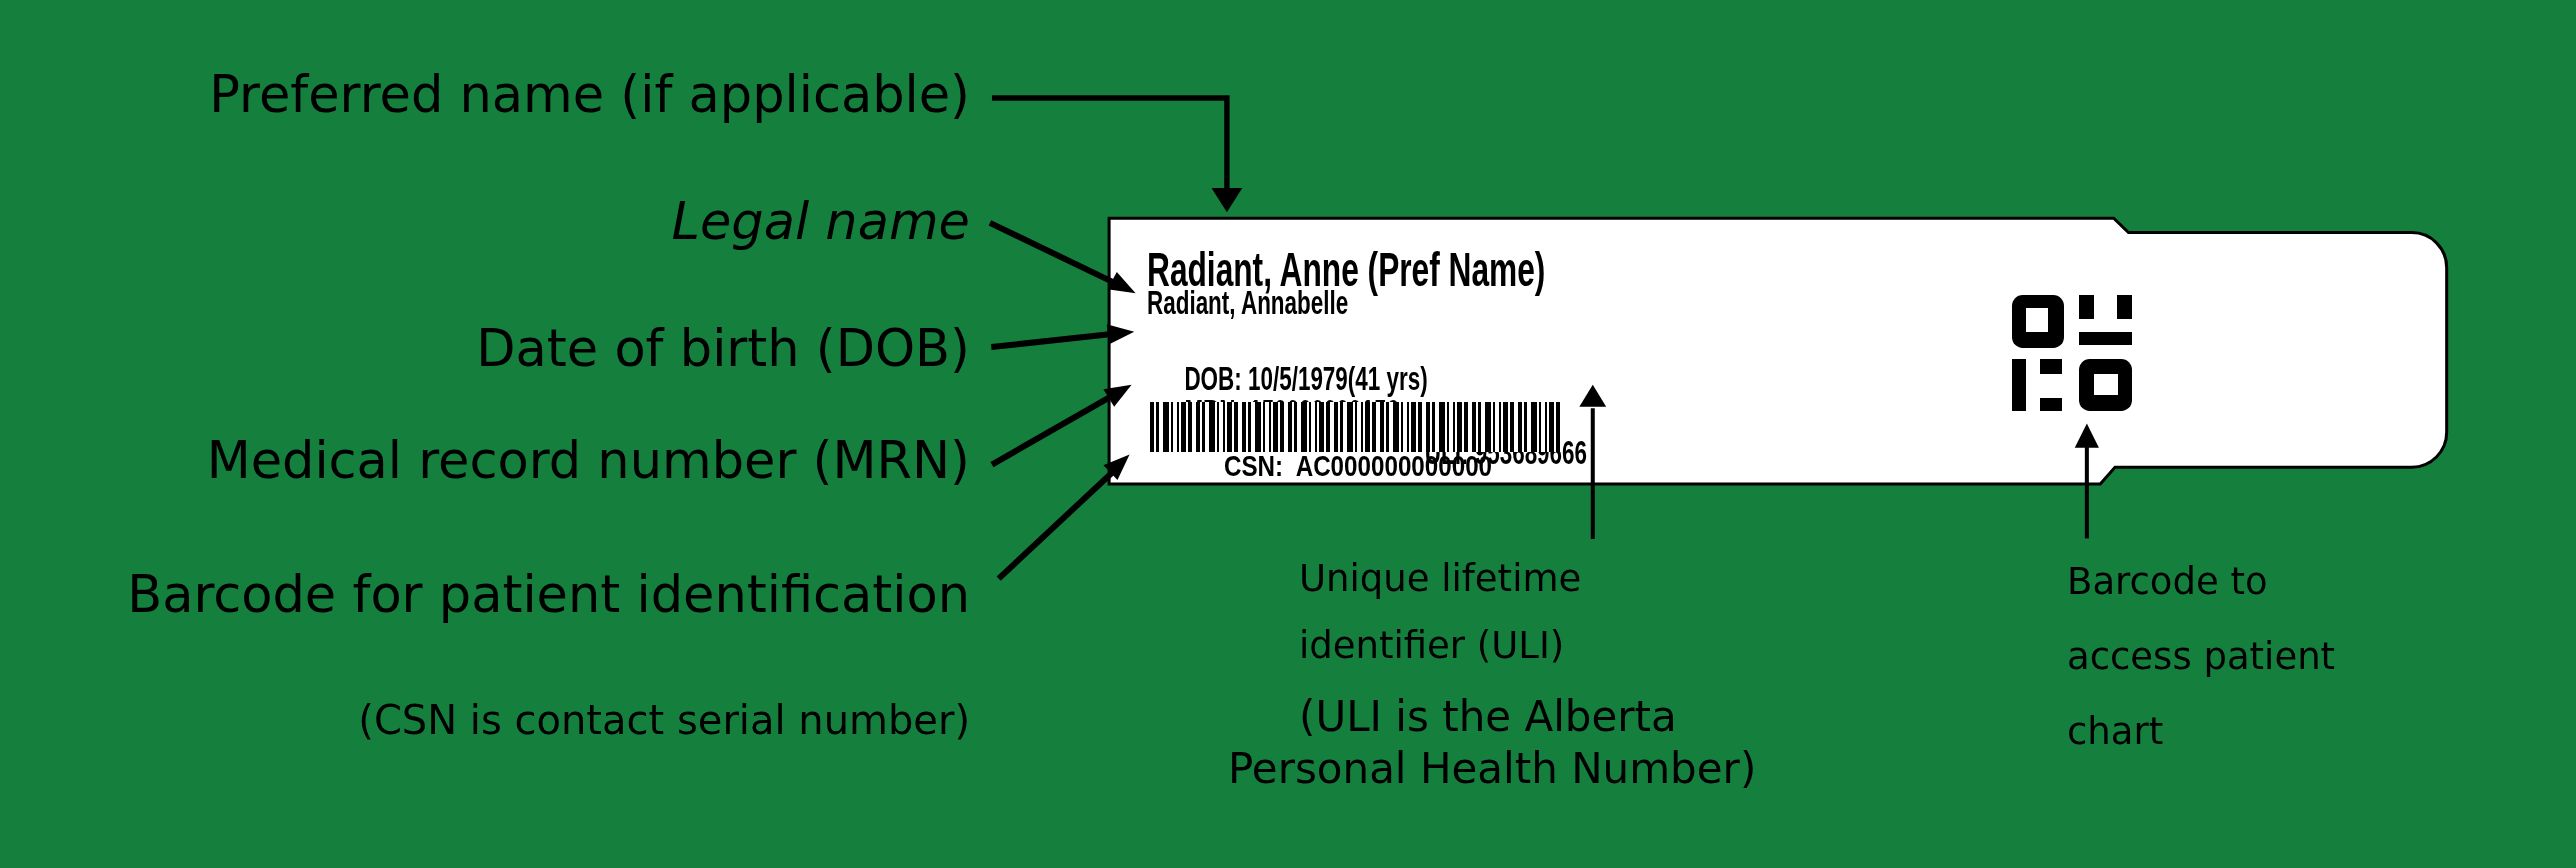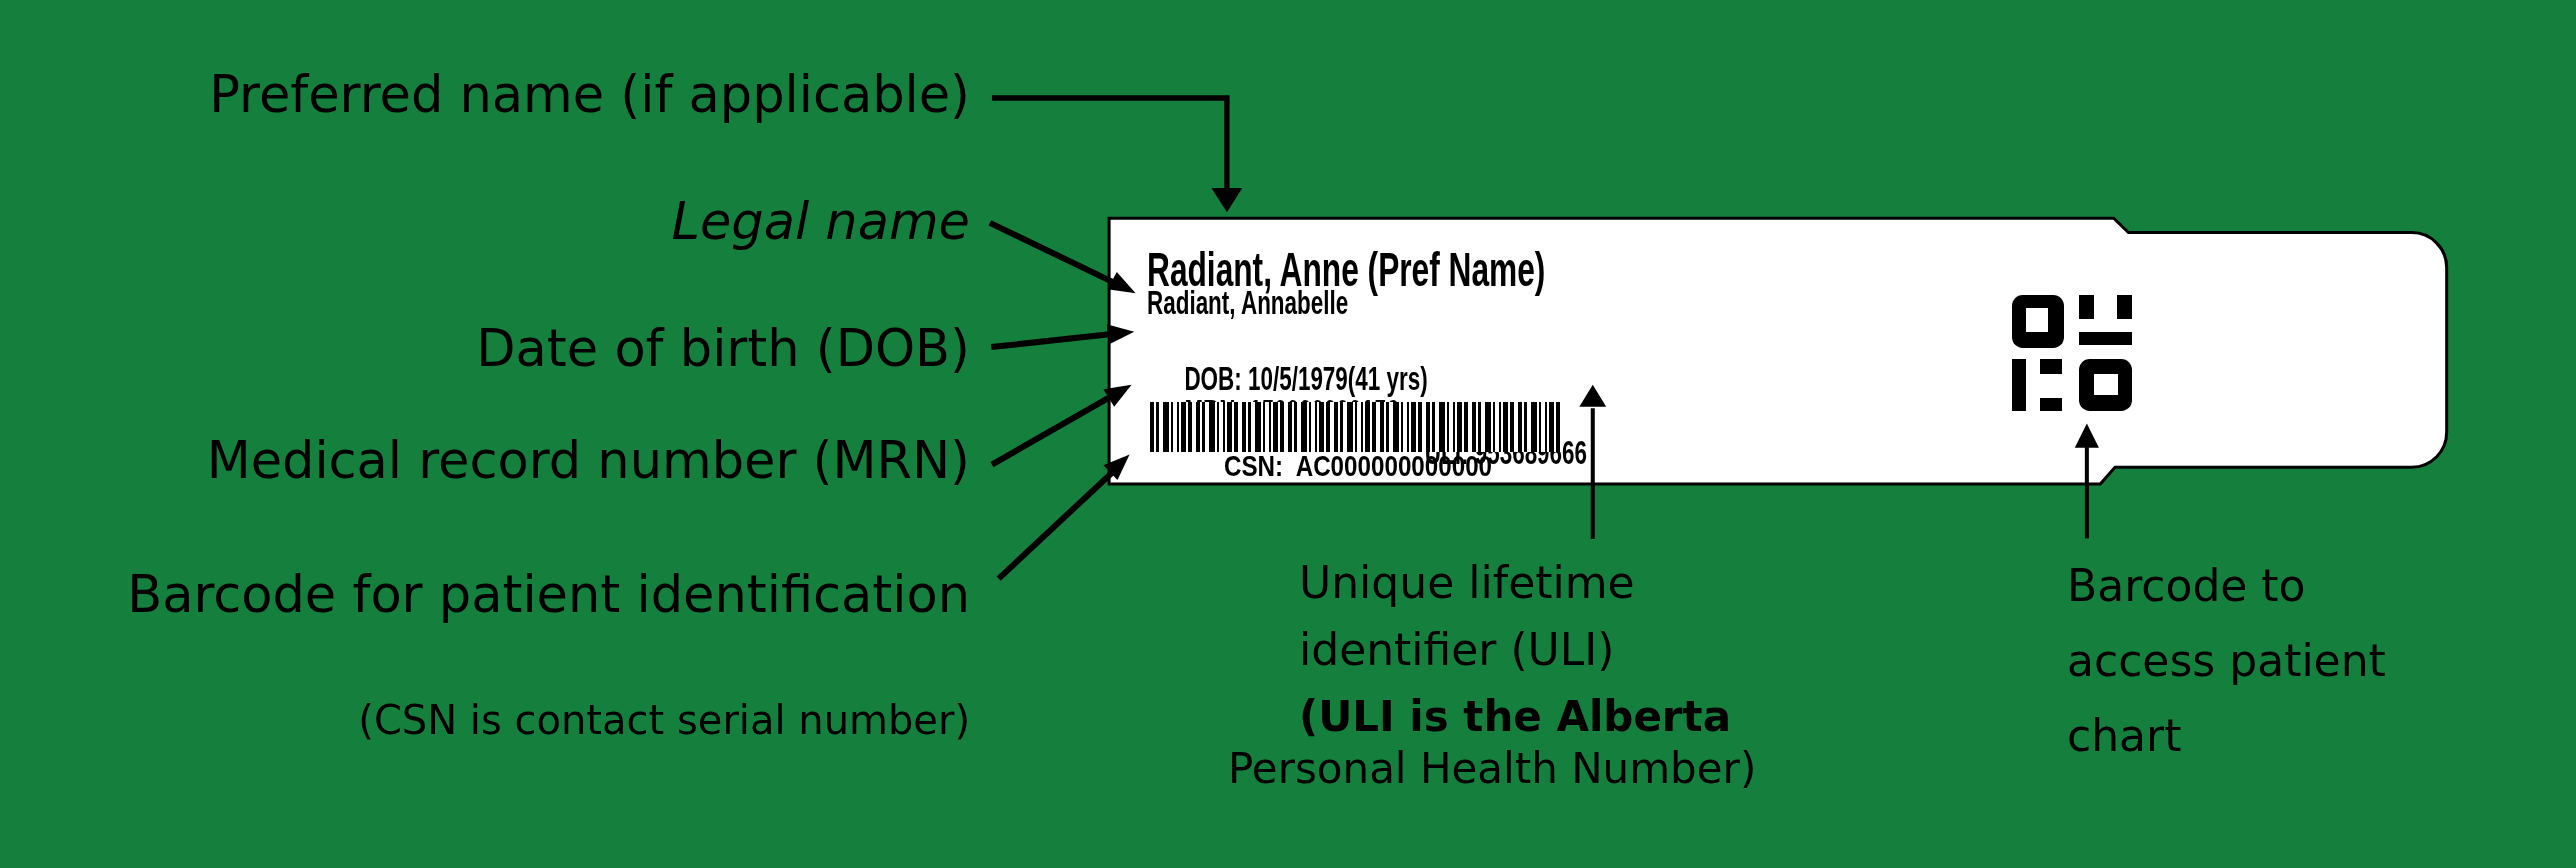--- a/index.html
+++ b/index.html
@@ -25,21 +25,21 @@
   
   .ann {
     position: absolute;
     white-space: nowrap;
     line-height: 1.2;
     color: #000;
     font-family: "DejaVu Sans", sans-serif;
   }
   .ann.right { text-align: right; }
   .fs-left   { font-size: 51px; }
-  .fs-big    { font-size: 44px; }
+  .fs-big    { font-size: 37px; }
   .fs-note   { font-size: 42px; }
   .fs-note-l { font-size: 40px; }
   
   .band-text {
     position: absolute;
     left: 1147px;
     top: 228px;
     width: 806px;
     transform: scaleX(0.66);
     transform-origin: 0 0;
@@ -163,21 +163,21 @@
 
   <div class="ann right fs-left" style="right:1606px; top:564px;">Barcode for patient identification</div>
 
 
   <div class="ann right fs-note-l" style="right:1606px; top:696px;">(CSN is contact serial number)</div>
 
   <div class="ann fs-big" style="left:1299px; top:557px;">Unique lifetime</div>
 
   <div class="ann fs-big" style="left:1299px; top:624px;">identifier (ULI)</div>
 
-  <div class="ann fs-note" style="left:1299px; top:692px;font-weight:bold;">(ULI is the Alberta</div>
+  <div class="ann fs-note" style="left:1299px; top:692px;">(ULI is the Alberta</div>
 
   <div class="ann fs-note" style="left:1228px; top:744px;">Personal Health Number)</div>
 
   <div class="ann fs-big" style="left:2067px; top:560px;">Barcode to</div>
 
   <div class="ann fs-big" style="left:2067px; top:635px;">access patient</div>
 
   <div class="ann fs-big" style="left:2067px; top:710px;">chart</div>
 
   <div class="band-text">

